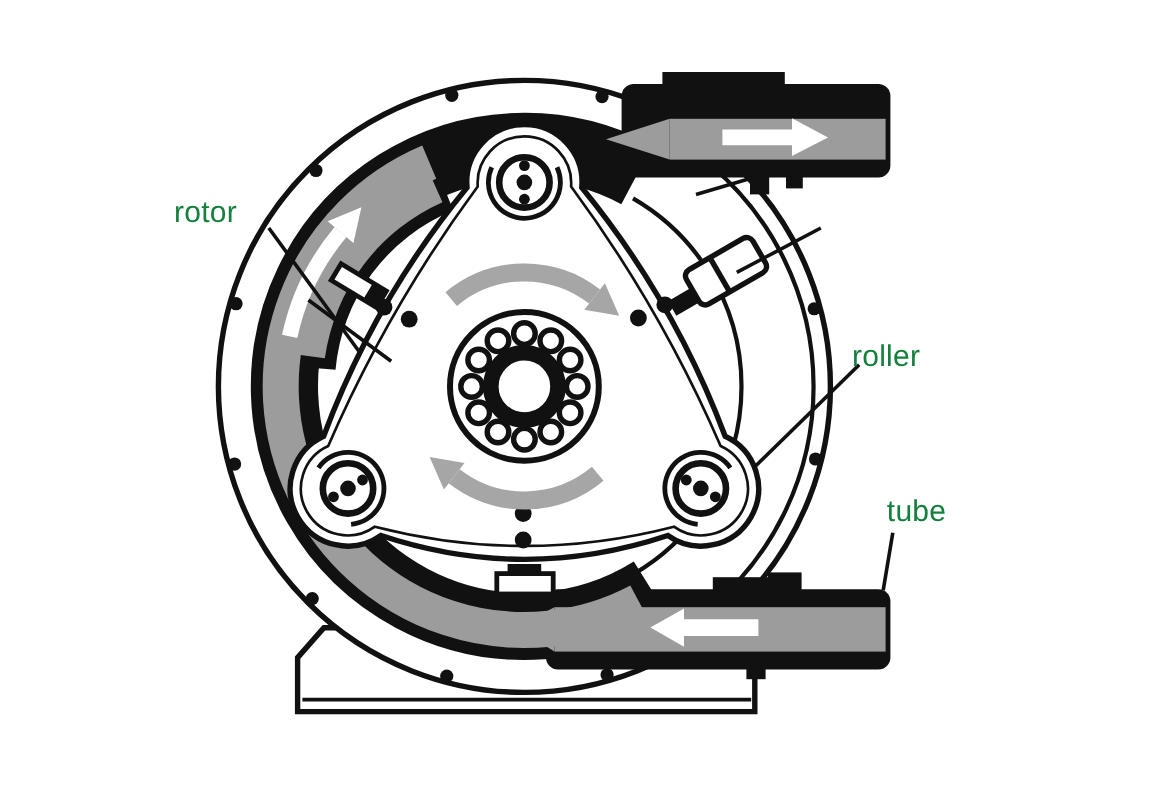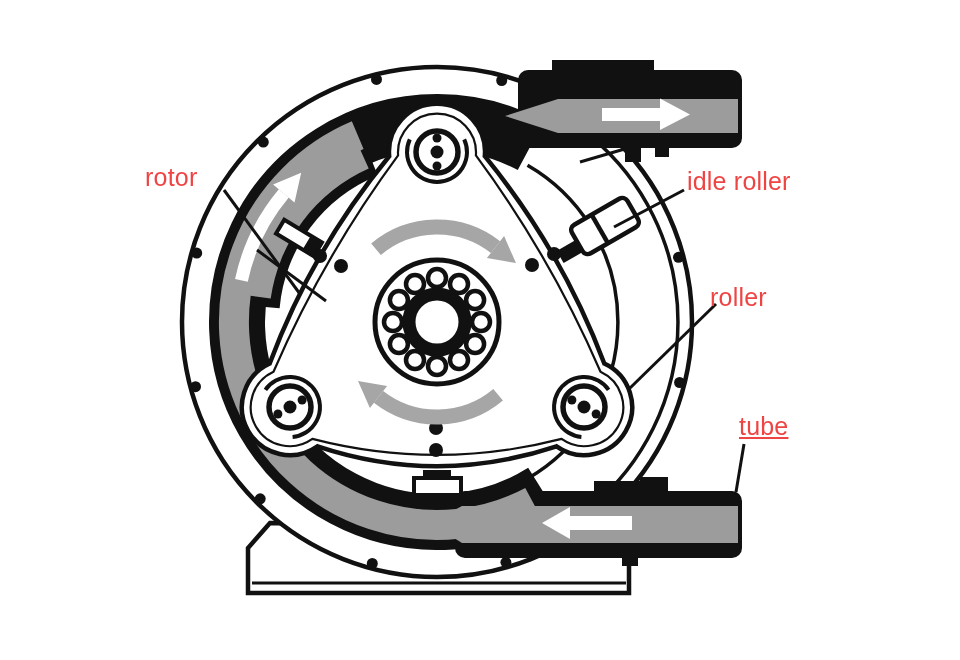--- a/index.html
+++ b/index.html
@@ -8,21 +8,21 @@
   svg{position:absolute;left:0;top:0;}
   .ln-s{stroke:var(--color-line,#111);fill:none;}
   .ln-f{fill:var(--color-line,#111);stroke:none;}
   .wh-f{fill:#fff;stroke:var(--color-line,#111);}
   .gray-f{fill:var(--color-tube,#9c9c9c);stroke:none;}
   .gray-s{stroke:var(--color-tube,#9c9c9c);fill:none;}
   .rot-s{stroke:var(--color-rotation-arrow,#a6a6a6);fill:none;}
   .rot-f{fill:var(--color-rotation-arrow,#a6a6a6);stroke:none;}
   .flow-f{fill:var(--color-flow-arrow,#fff);stroke:none;}
   .flow-s{stroke:var(--color-flow-arrow,#fff);fill:none;}
-  .label{position:absolute;font-size:25px;color:#ef4444;white-space:nowrap;letter-spacing:0.2px;}
+  .label{position:absolute;font-size:25px;color:#15803d;white-space:nowrap;letter-spacing:0.2px;}
 </style>
 </head>
 <body>
 
 <div id="stage">
 <svg width="960" height="660" viewBox="0 0 960 660">
 
   <g>
     <path class="wh-f" stroke-width="4.5" d="M 270,523 L 248,548 L 248,593 L 629,593 L 629,525 Z"></path>
     <line class="ln-s" stroke-width="3" x1="252" y1="583" x2="626" y2="583"></line>
@@ -176,16 +176,15 @@
   <g>
     <line class="ln-s" stroke-width="3" x1="224" y1="190" x2="300" y2="294"></line>
     <line class="ln-s" stroke-width="3" x1="257" y1="250" x2="326" y2="301"></line>
     <line class="ln-s" stroke-width="3" x1="684" y1="190" x2="614" y2="227"></line>
     <line class="ln-s" stroke-width="3" x1="716" y1="304" x2="629" y2="389"></line>
     <line class="ln-s" stroke-width="3" x1="744" y1="444" x2="736" y2="492"></line>
   </g>
 </svg>
 
   <div class="label" style="left:145px;top:163px;">rotor</div>
-  <div class="label" style="left:687px;top:167px;">idle roller</div>
   <div class="label" style="left:710px;top:283px;text-align:center;">roller</div>
-  <div class="label" style="left:739px;top:412px;text-decoration:underline;">tube</div>
+  <div class="label" style="left:739px;top:412px;">tube</div>
 </div>
 
 </body></html>

